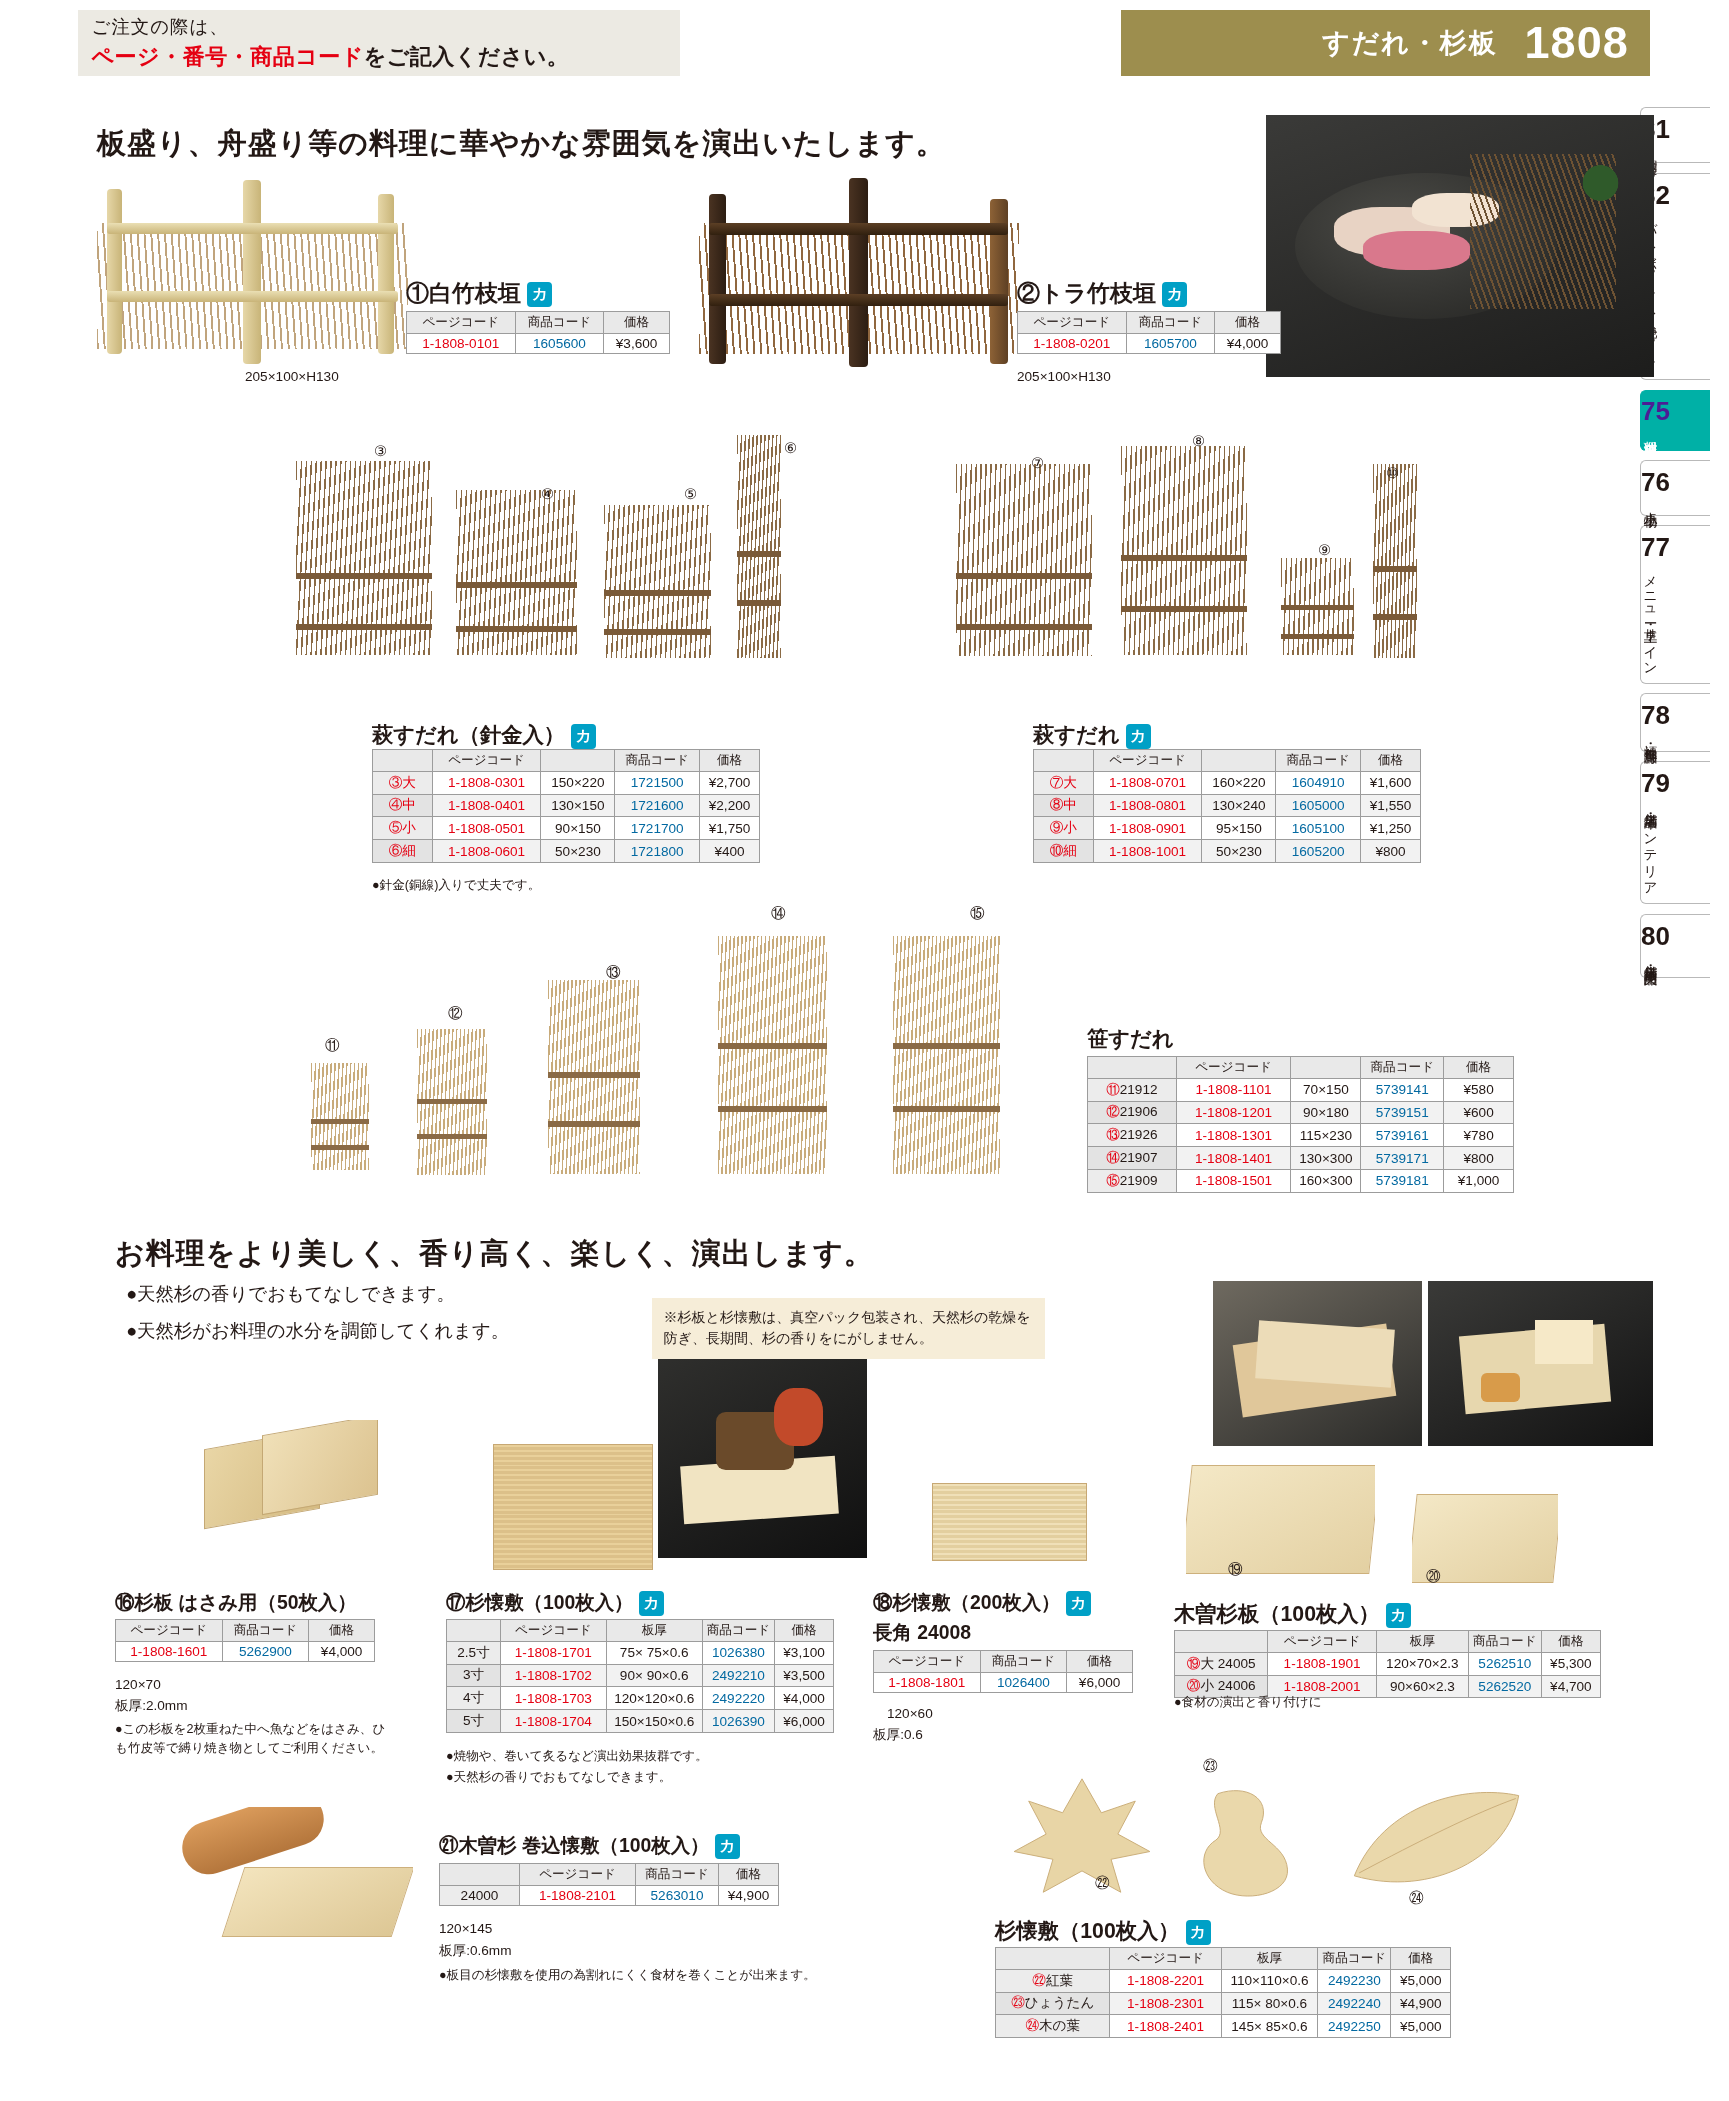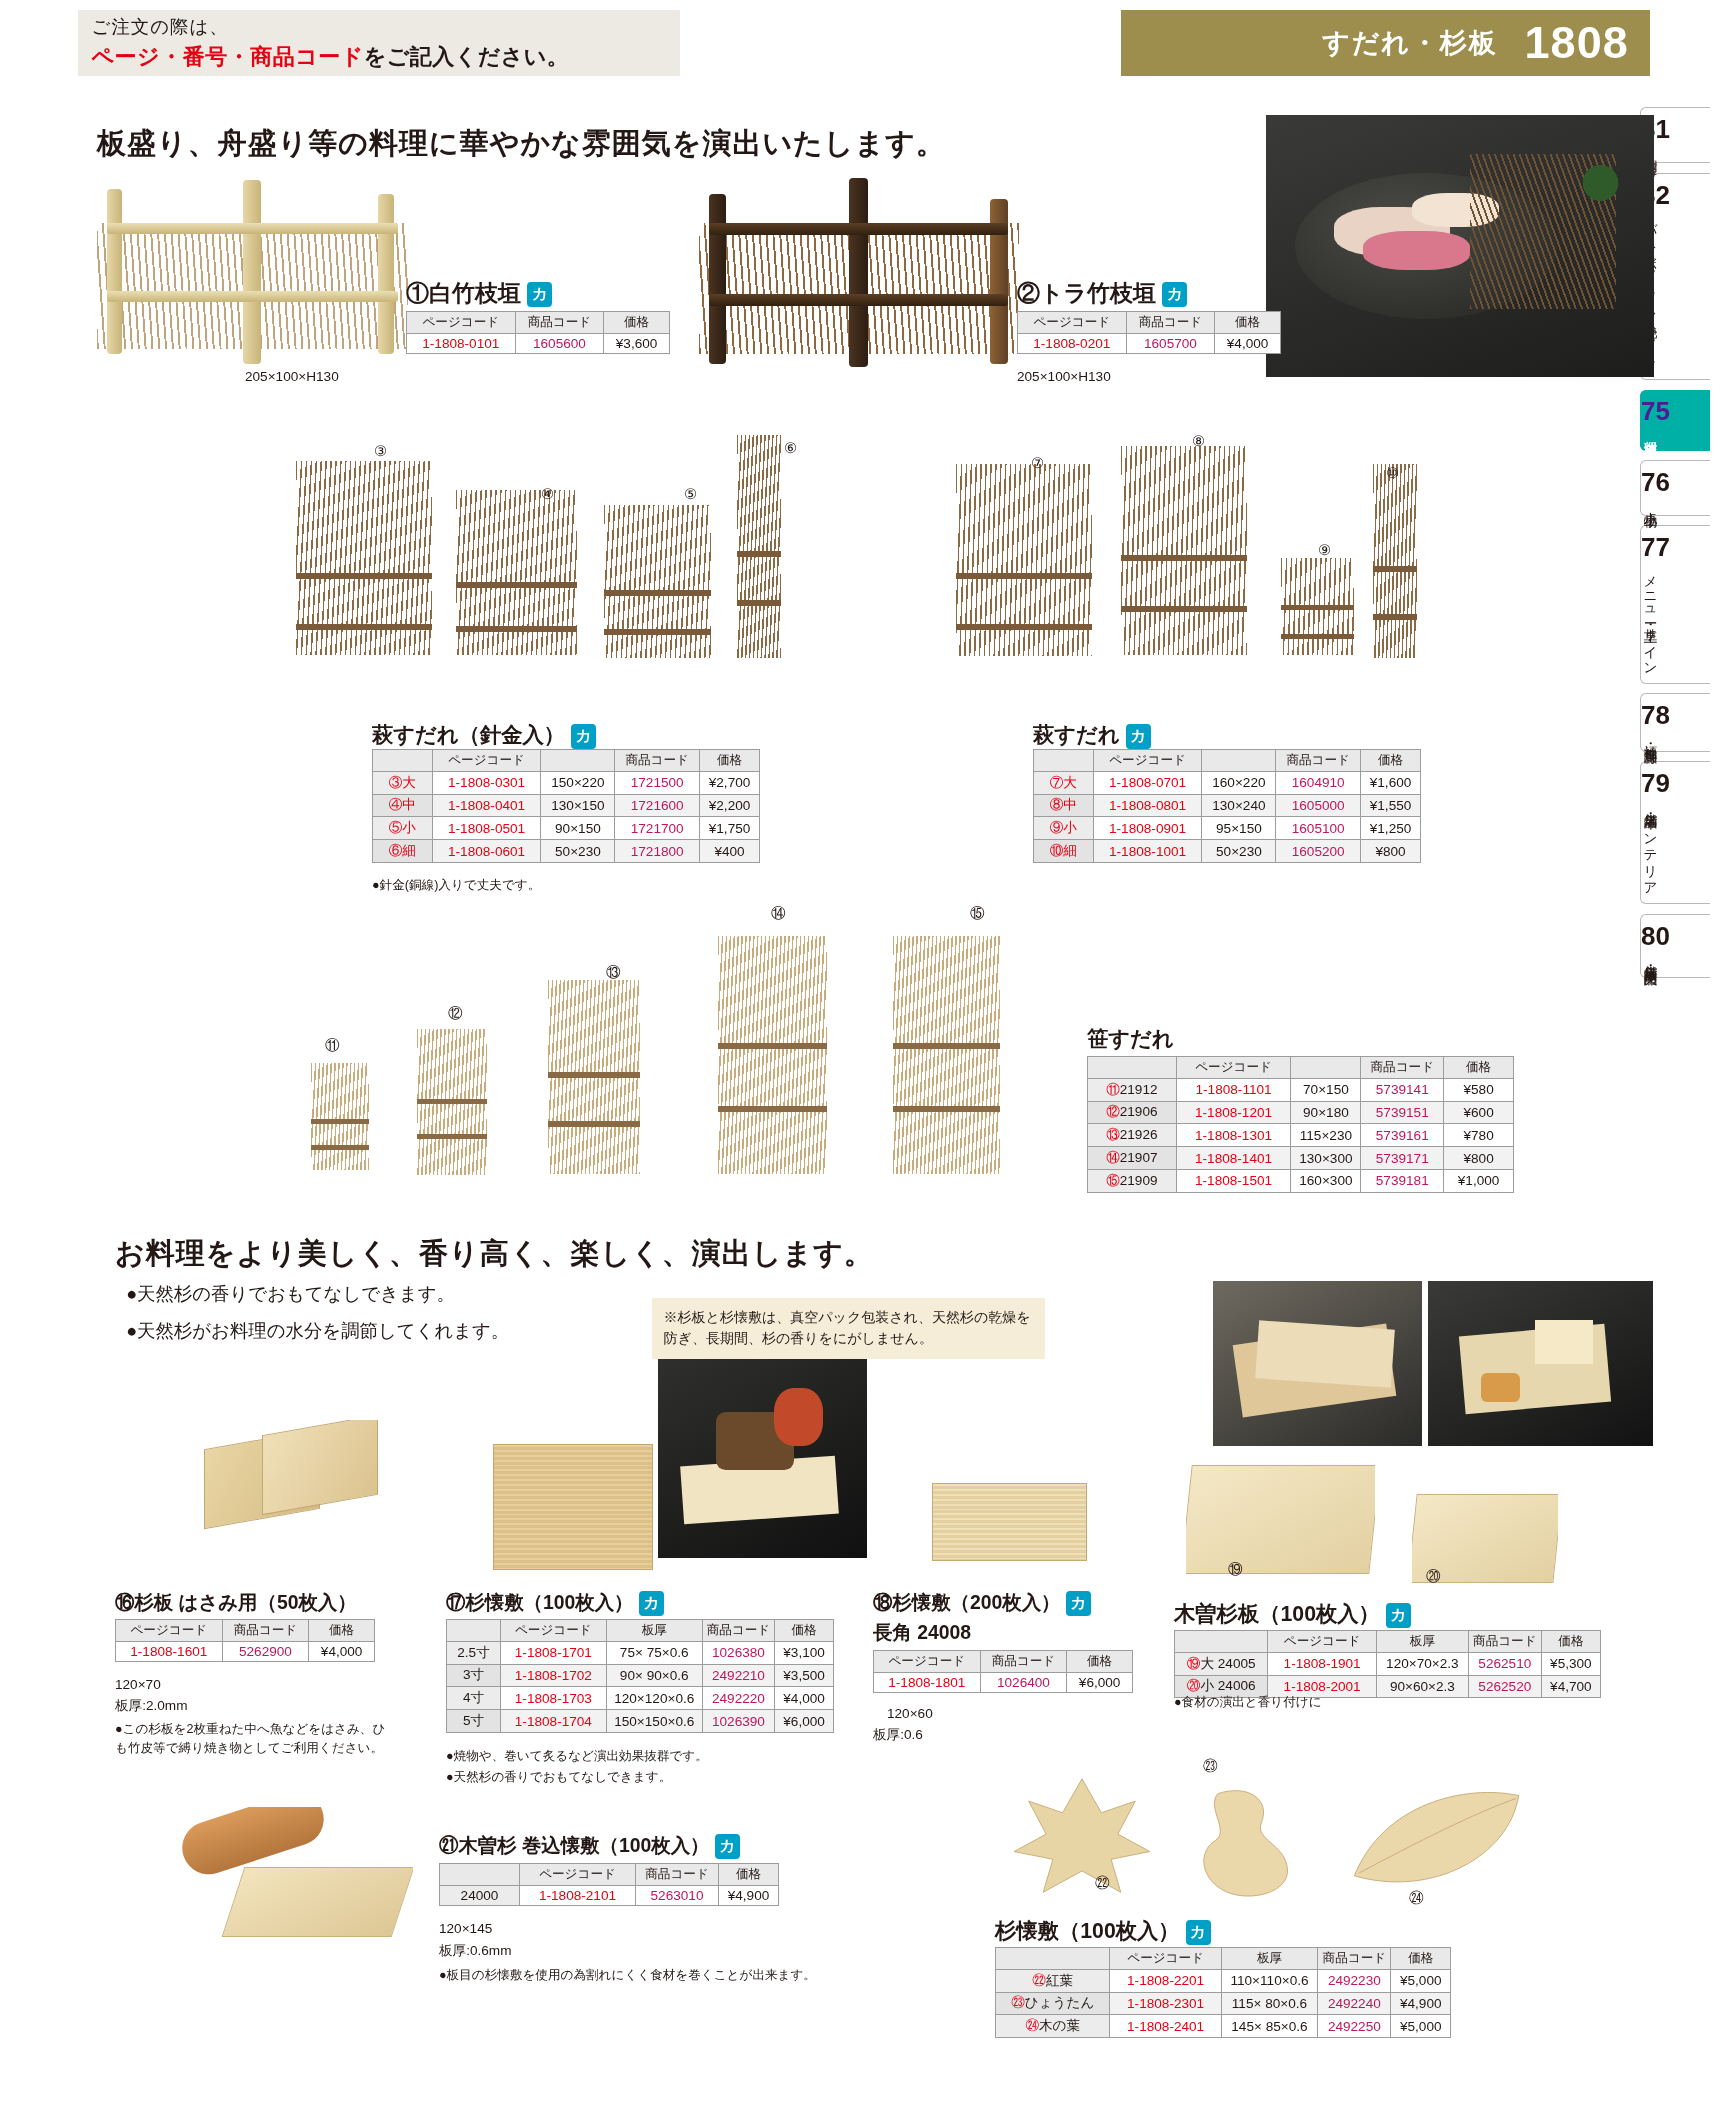--- a/index.html
+++ b/index.html
@@ -79,21 +79,21 @@
     color:#231815;
   }
   table.ptab td {
     border:1px solid #9c9c9c; padding:1.9px 4.9px; text-align:center;
     background:#fff; white-space:nowrap;
   }
   table.ptab td.name { text-align:center; background:#ececec; }
   table.ptab tr.alt td { background:#f2f2f2; }
   table.ptab tr.alt td.name { background:#e3e3e3; }
   .pc { color:#e50012; }
-  .cc { color:#be185d; }
+  .cc { color:#0369a1; }
   .nm-red { color:#e50012; }
 
   .note { position:absolute; font-size:12.6px; line-height:1.5; }
   .spec { position:absolute; font-size:13.6px; line-height:1.45; }
   .cnum { position:absolute; font-size:14.6px; }
 
   
   .img { position:absolute; overflow:hidden; }
 
   .photo { position:absolute; overflow:hidden; background:#2b2b2b; }

